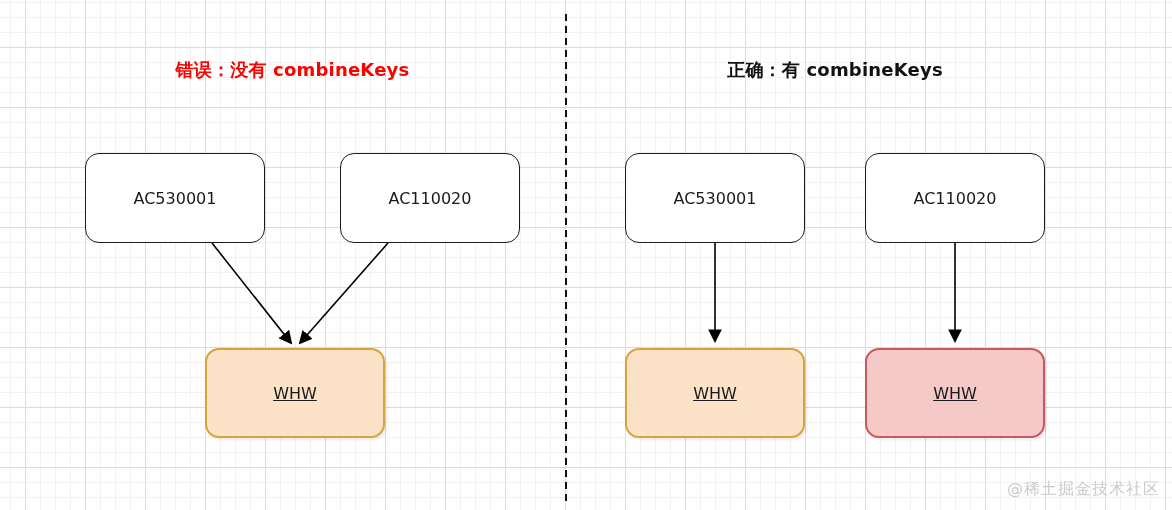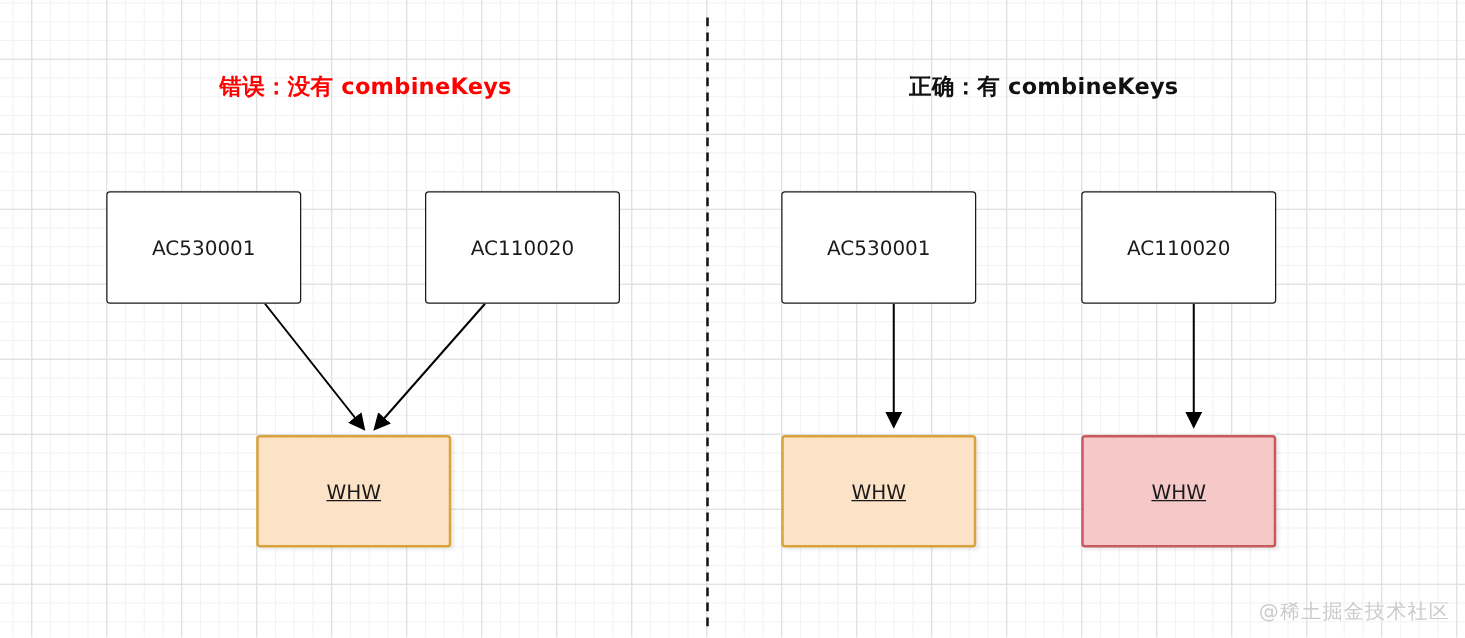--- a/index.html
+++ b/index.html
@@ -31,23 +31,23 @@
     font-size: 18px;
     font-weight: bold;
     letter-spacing: 0.2px;
     white-space: nowrap;
   }
   #left-title  { left: 85px;  width: 415px; }
   #right-title { left: 625px; width: 420px; }
 
   .node {
     position: absolute;
-    width: 156px;
+    width: 180px;
     height: 90px;
-    border-radius: 3px;
+    border-radius: 14px;
     border: 1.5px solid #1a1a1a;
     background: #ffffff;
     display: flex;
     align-items: center;
     justify-content: center;
     font-size: 16px;
     color: #1a1a1a;
     box-sizing: border-box;
   }
   .node.colored {

